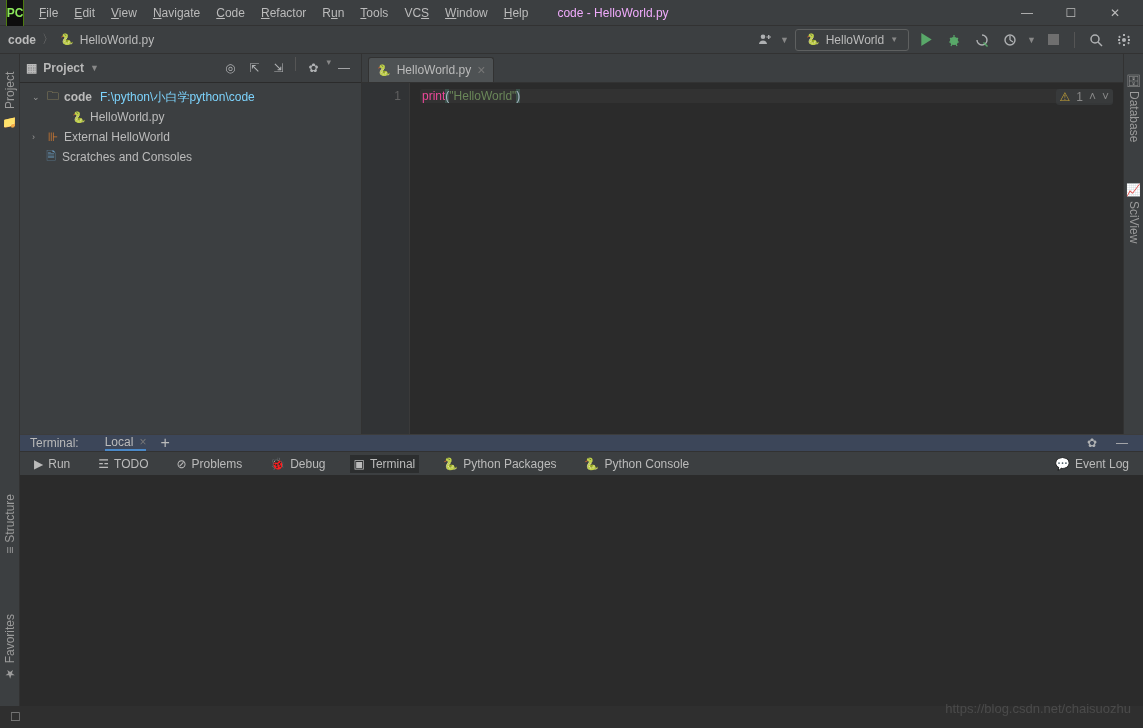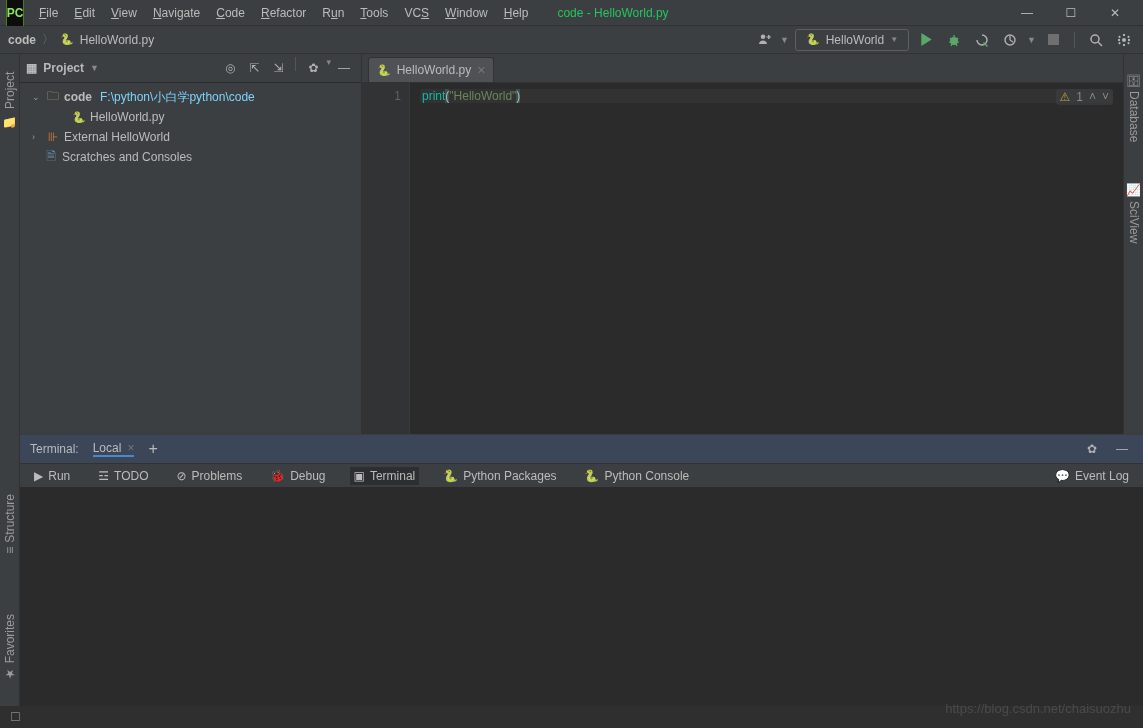--- a/index.html
+++ b/index.html
@@ -1,21 +1,21 @@
 <!DOCTYPE html>
 <html><head>
 <meta charset="utf-8">
 <style>
 * { margin: 0; padding: 0; box-sizing: border-box; font-family: "Segoe UI", Arial, sans-serif; font-size: 12px; }
 body { background: #2b2b2b; color: #a9b7c6; width: 1143px; height: 728px; overflow: hidden; display: flex; flex-direction: column; }
 .menubar { height: 26px; background: #3c3f41; display: flex; align-items: center; padding: 0 6px; gap: 2px; border-bottom: 1px solid #323232; }
 .logo { width: 18px; height: 32px; background: #0d0d0d; border: 1px solid #4d7c0f; color: #8be65b; font-size: 12px; font-weight: bold; display: flex; align-items: center; justify-content: center; margin-right: 6px; }
 .menuitem { color: #bbbbbb; padding: 3px 7px; cursor: pointer; }
 .menuitem .ul { text-decoration: underline; }
-.wintitle { margin-left: 20px; color: #22c55e; }
+.wintitle { margin-left: 20px; color: #f0abfc; }
 .wincontrols { margin-left: auto; display: flex; gap: 0; }
 .wincontrols .wc { width: 44px; height: 26px; display: flex; align-items: center; justify-content: center; color: #bbbbbb; cursor: pointer; }
 .navbar { height: 28px; background: #3c3f41; display: flex; align-items: center; padding: 0 8px; border-bottom: 1px solid #323232; }
 .breadcrumb { display: flex; align-items: center; gap: 6px; }
 .crumb { color: #bbbbbb; font-weight: 600; }
 .crumb-sep { color: #777; }
 .nav-right { margin-left: auto; display: flex; align-items: center; gap: 6px; }
 .runcfg { background: #3c3f41; border: 1px solid #5e6060; border-radius: 3px; padding: 3px 10px; display: flex; align-items: center; gap: 6px; color: #bbbbbb; }
 .icon-btn { width: 22px; height: 22px; display: flex; align-items: center; justify-content: center; cursor: pointer; border-radius: 3px; color: #afb1b3; }
 .main-row { flex: 1; display: flex; min-height: 0; }
@@ -38,30 +38,30 @@
 .tree-label.bold { font-weight: 700; }
 .tree-path { color: #7dd3fc; margin-left: 4px; }
 .editor-area { flex: 1; display: flex; flex-direction: column; min-width: 0; }
 .tabs { height: 29px; background: #3c3f41; display: flex; align-items: flex-end; padding-left: 6px; border-bottom: 1px solid #323232; }
 .tab { height: 25px; background: #4e5254; border: 1px solid #323232; border-bottom: none; padding: 0 8px; display: flex; align-items: center; gap: 6px; color: #bbbbbb; border-radius: 3px 3px 0 0; }
 .tab .close { color: #777; font-size: 14px; cursor: pointer; }
 .editor-body { flex: 1; display: flex; background: #2b2b2b; position: relative; }
 .gutter { width: 48px; background: #313335; color: #606060; text-align: right; padding: 6px 8px 6px 6px; font-family: Consolas, monospace; font-size: 12px; border-right: 1px solid #3a3a3a; }
 .code { flex: 1; padding: 6px 10px; font-family: Consolas, monospace; font-size: 13px; color: #a9b7c6; position: relative; }
 .code .caret-line { background: #323232; display: block; padding: 0 2px; border-radius: 2px; }
-.kw-fn { color: #14b8a6; }
+.kw-fn { color: #ec4899; }
 .str { color: #6a8759; }
 .paren-hl { background: #3b514a; }
 .editor-status { position: absolute; top: 6px; right: 10px; display: flex; align-items: center; gap: 6px; color: #888; background: rgba(60,63,65,0.6); padding: 1px 4px; border-radius: 3px; }
 .warn-ic { color: #c9a436; }
 .right-gutter { width: 20px; background: #3c3f41; border-left: 1px solid #323232; display: flex; flex-direction: column; align-items: center; padding-top: 18px; gap: 40px; }
 .terminal-panel { height: 248px; background: #2b2b2b; display: flex; flex-direction: column; border-top: 1px solid #3c3c3c; }
-.term-header { height: 28px; background: #3c4659; display: flex; align-items: center; padding: 0 10px; gap: 14px; }
+.term-header { height: 16px; background: #3c4659; display: flex; align-items: center; padding: 0 10px; gap: 14px; }
 .term-label { color: #b9b9b9; }
-.term-tab { color: #bbbbbb; border-bottom: 2px solid #4a88c7; display: flex; align-items: center; gap: 6px; }
+.term-tab { color: #bbbbbb; border-bottom: 2px solid #4a88c7; display: flex; align-items: center; gap: 6px; margin-left: 12px; }
 .term-tab .close { color: #777; cursor: pointer; }
 .term-add { color: #bbbbbb; font-size: 16px; cursor: pointer; }
 .term-tools { margin-left: auto; display: flex; gap: 8px; }
 .term-body { flex: 1; font-family: "Cascadia Mono", Consolas, monospace; font-size: 13px; color: #b6b6b6; padding: 22px 6px 6px 6px; line-height: 20px; white-space: pre; position: relative; overflow: hidden; }
 .anno { position: absolute; pointer-events: none; }
 .bottom-bar { height: 24px; background: #3c3f41; display: flex; align-items: center; padding: 0 10px; gap: 20px; border-top: 1px solid #323232; }
 .bottom-item { display: flex; align-items: center; gap: 5px; color: #bbbbbb; cursor: pointer; font-size: 12px; padding: 2px 4px; }
 .bottom-item.active { background: #2c2e2f; }
 .bottom-right { margin-left: auto; display: flex; align-items: center; gap: 6px; }
 .status-bar { height: 22px; background: #2f2f2f; display: flex; align-items: center; padding: 0 10px; color: #888; font-size: 11px; }

